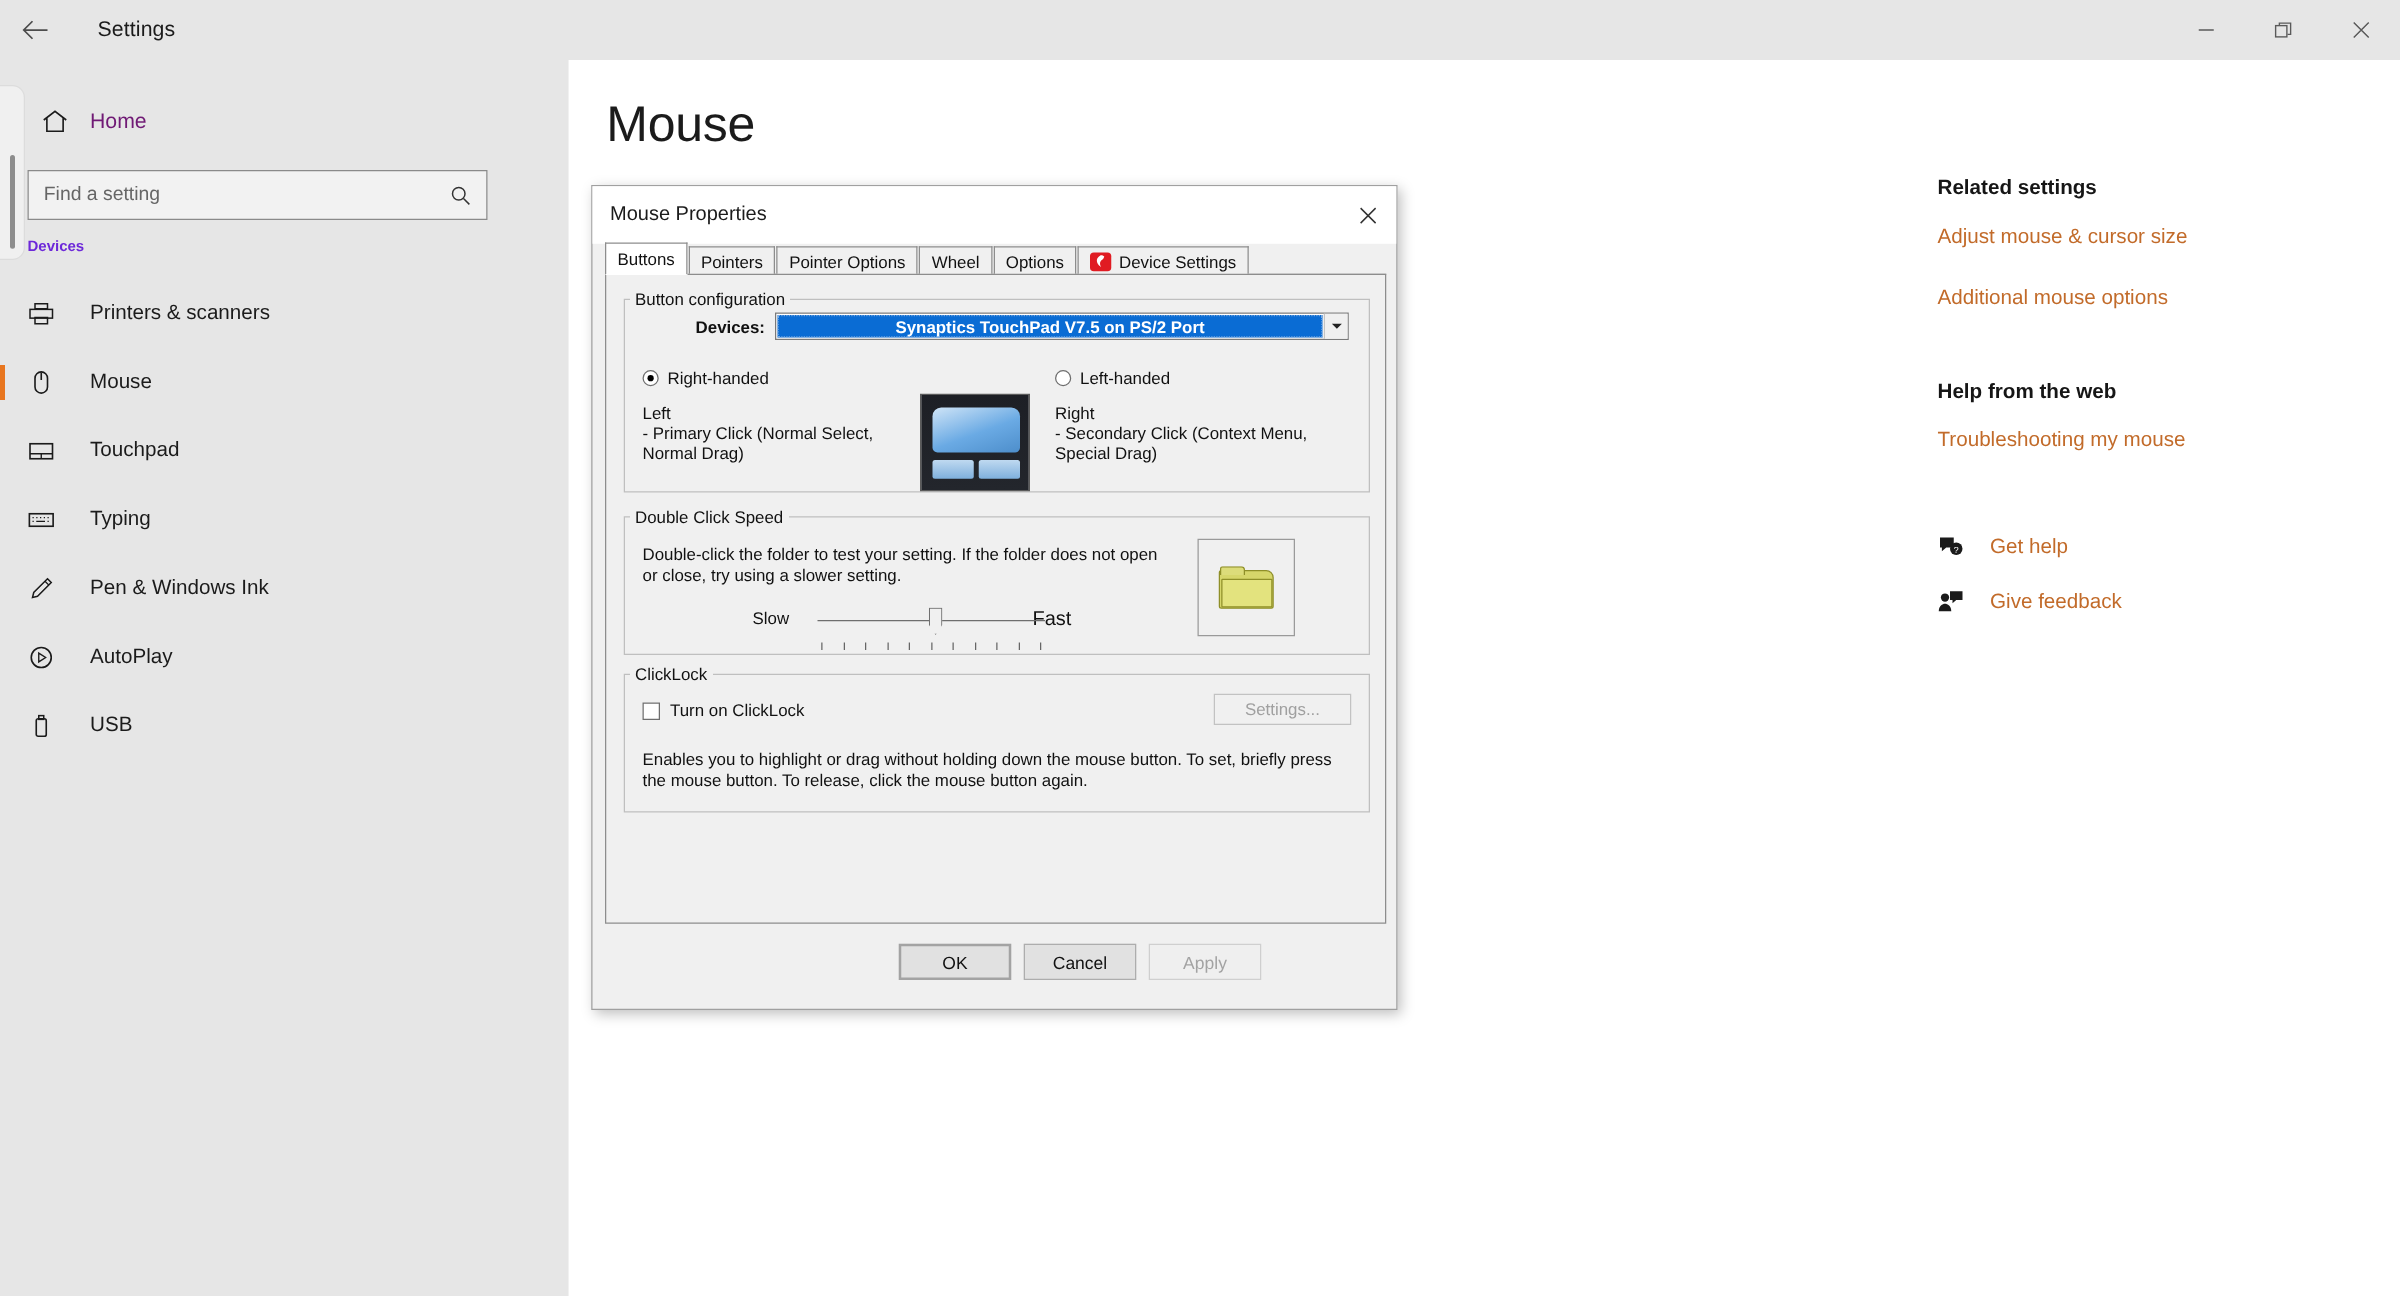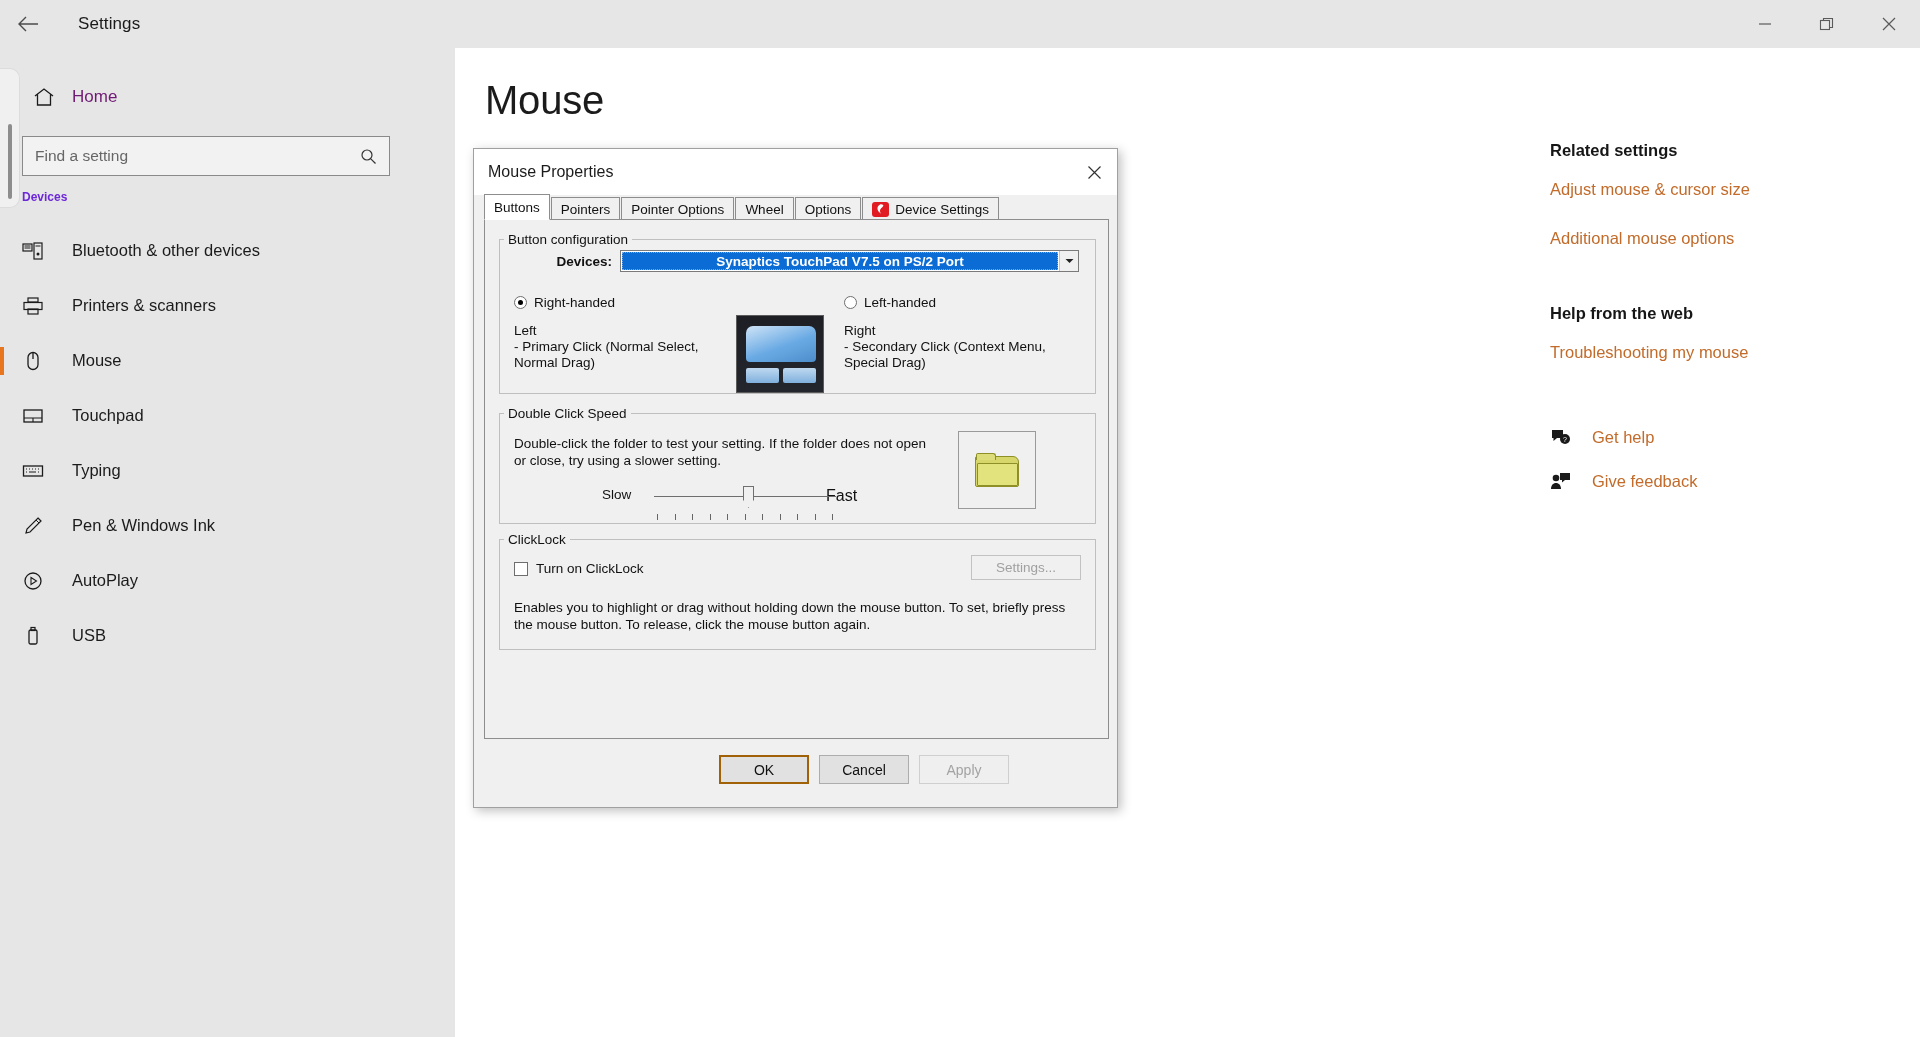--- a/index.html
+++ b/index.html
@@ -249,21 +249,21 @@
   }
   .cl-desc { position: absolute; left: 14px; top: 52px; width: 560px; font-size: 13.5px; color:#111; line-height: 17px; }
 
   .dlg-footer { position: absolute; left: 0; bottom: 0; width: 100%; height: 66px; }
   .fbtn {
     position: absolute; top: 14px; height: 29px; width: 90px;
     background: #e1e1e1; border: 1px solid #adadad; font-size: 14px; color: #111;
     font-family: "Liberation Sans", sans-serif;
     display: flex; align-items: center; justify-content: center;
   }
-  .fbtn.ok     { left: 245px; border: 2px solid #a16207; background:#e1e1e1; }
+  .fbtn.ok     { left: 245px; border: 2px solid #a3a3a3; background:#e1e1e1; }
   .fbtn.cancel { left: 345px; }
   .fbtn.apply  { left: 445px; color: #a3a3a3; border-color: #cfcfcf; background: #efefef; }
 </style>
 </head>
 <body>
 
 <div class="app">
 
   <div class="titlebar">
     <div class="titlebar-left">
@@ -316,33 +316,20 @@
           <circle cx="7" cy="7" r="5" fill="none" stroke="#333" stroke-width="1.2"></circle>
           <path d="M10.8 10.8 L15.5 15.5" stroke="#333" stroke-width="1.2"></path>
         </svg>
       </span>
     </div>
 
     <div class="group-head">Devices</div>
 
     <div class="navlist">
 
-      <div class="navitem">
-        <span class="accent"></span>
-        <span class="ic">
-          <svg width="22" height="20" viewBox="0 0 22 20">
-            <rect x="1" y="3" width="9" height="7" fill="none" stroke="#1b1b1b" stroke-width="1.2"></rect>
-            <path d="M2.5 5 H8.5 M2.5 7 H8.5" stroke="#1b1b1b" stroke-width="1"></path>
-            <rect x="12" y="2" width="8" height="16" fill="none" stroke="#1b1b1b" stroke-width="1.2"></rect>
-            <circle cx="16" cy="13" r="1.5" fill="#1b1b1b"></circle>
-            <path d="M13.5 5 H18.5" stroke="#1b1b1b" stroke-width="1"></path>
-          </svg>
-        </span>
-        <span class="lbl">Bluetooth &amp; other devices</span>
-      </div>
 
       <div class="navitem">
         <span class="accent"></span>
         <span class="ic">
           <svg width="22" height="20" viewBox="0 0 22 20">
             <rect x="6" y="2" width="10" height="4" fill="none" stroke="#1b1b1b" stroke-width="1.2"></rect>
             <rect x="2" y="6.5" width="18" height="7" fill="none" stroke="#1b1b1b" stroke-width="1.2"></rect>
             <rect x="6" y="13" width="10" height="5" fill="none" stroke="#1b1b1b" stroke-width="1.2"></rect>
           </svg>
         </span>

